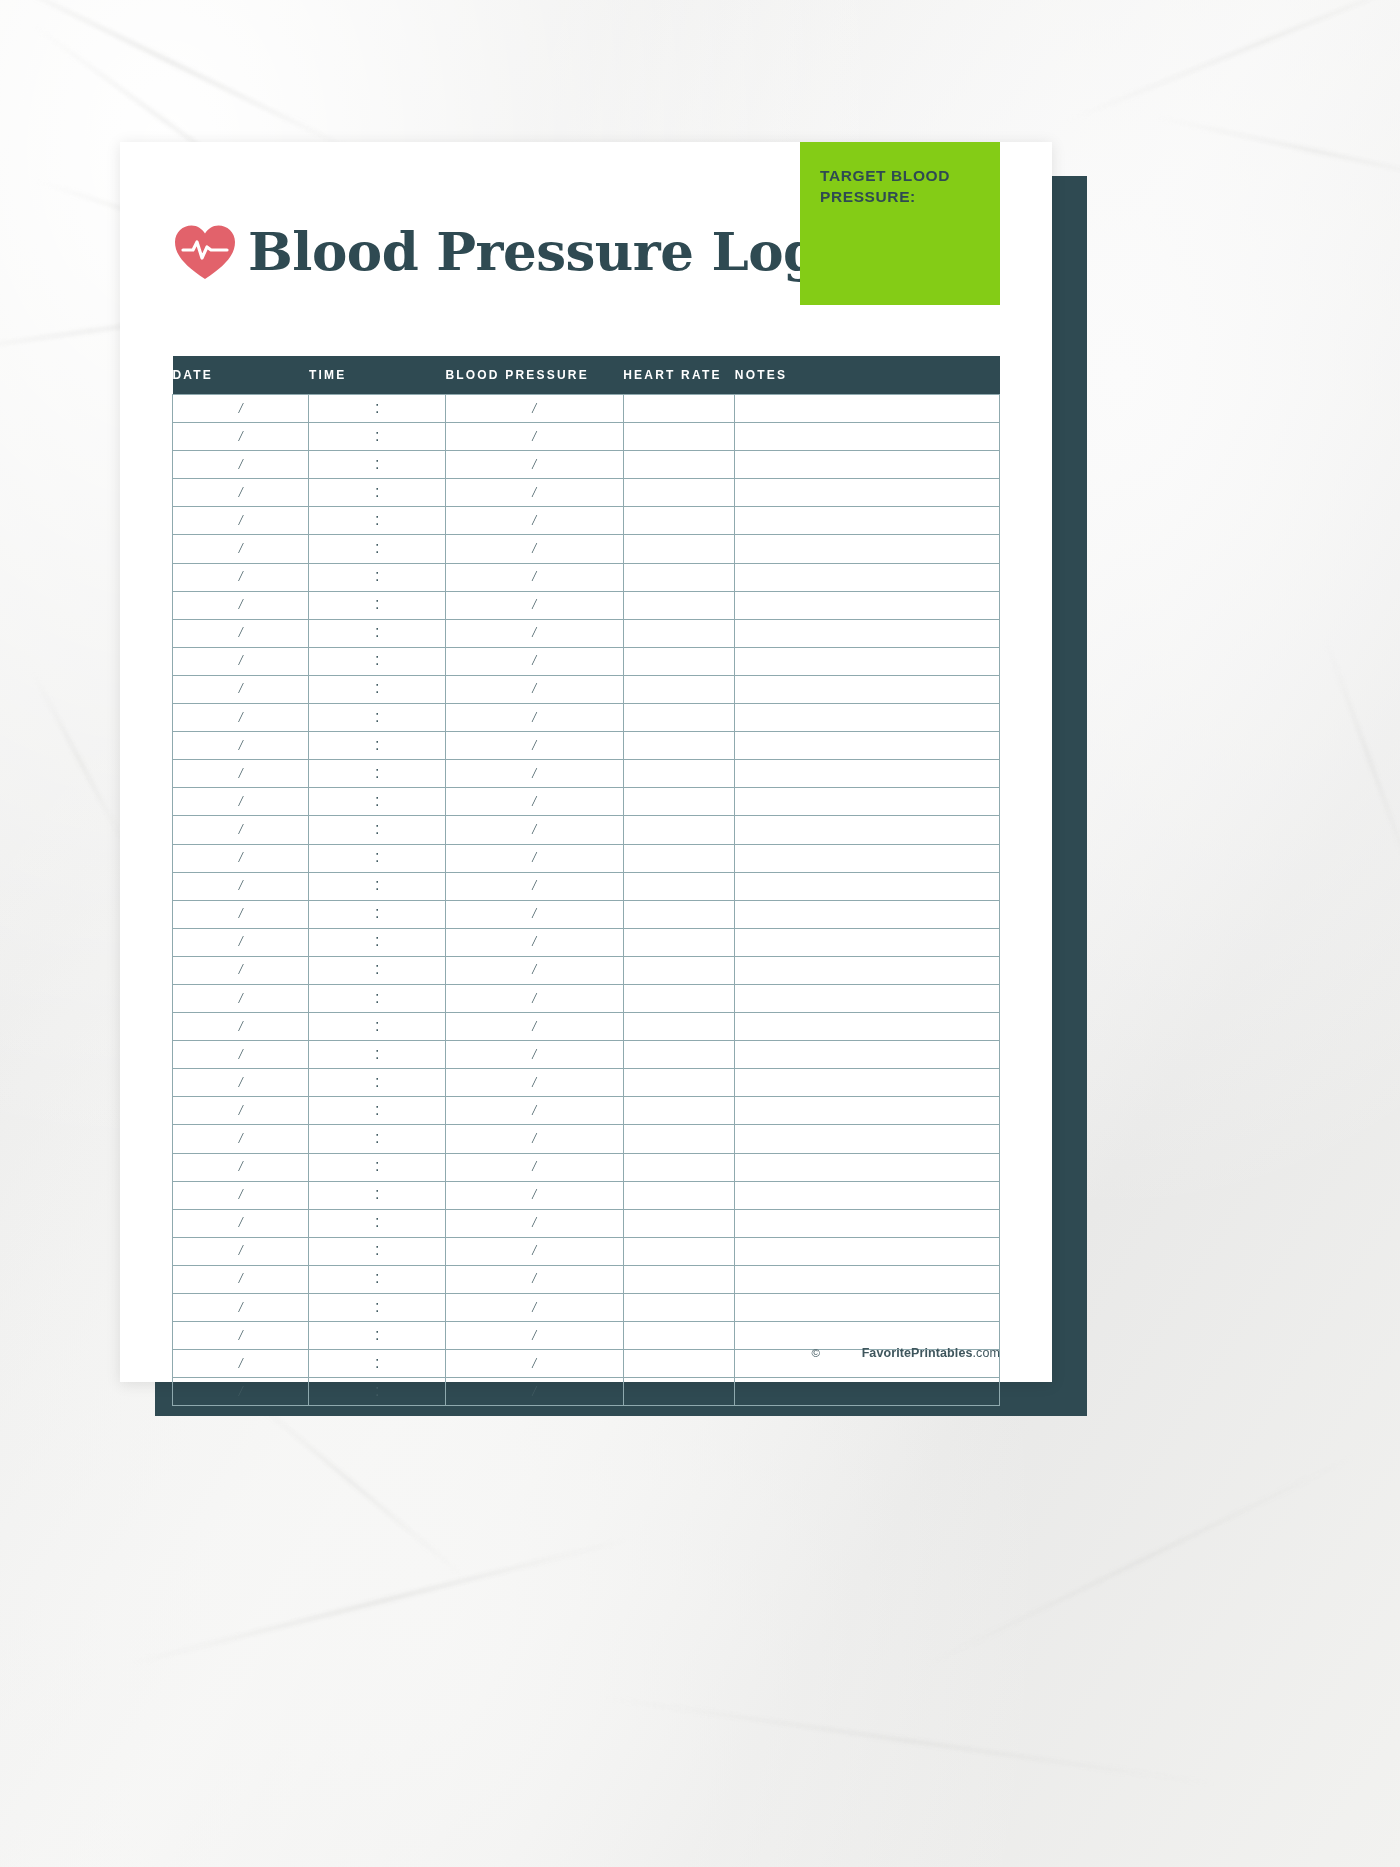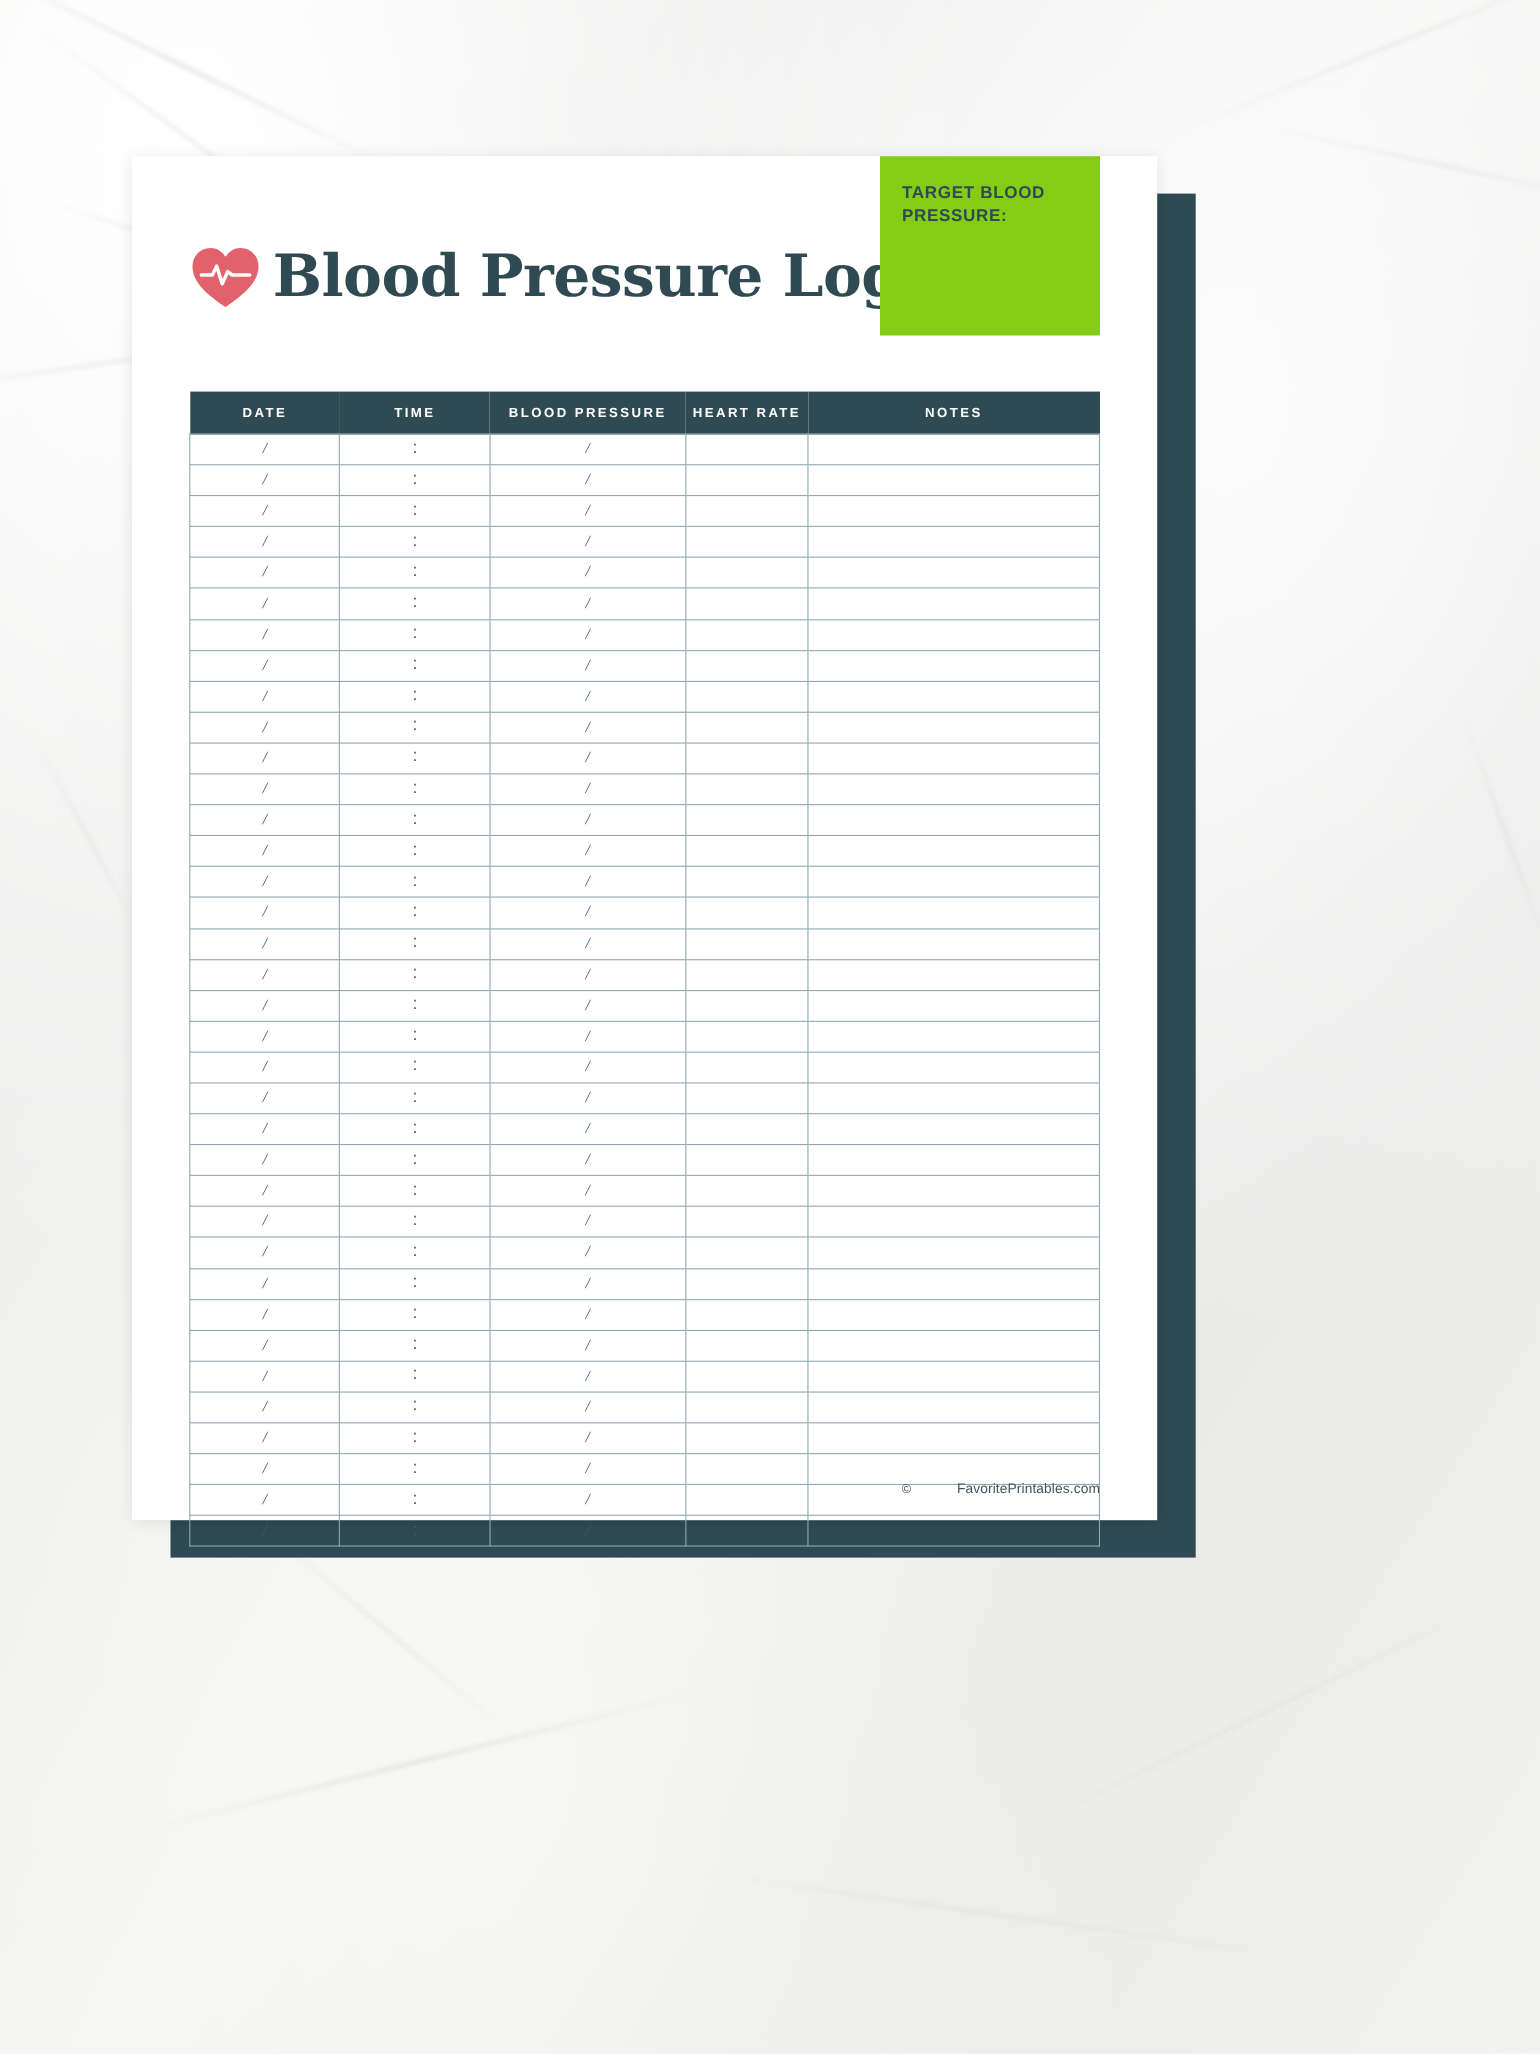--- a/index.html
+++ b/index.html
@@ -125,21 +125,21 @@
     table-layout: fixed;
   }
   .log-table thead th {
     background: #2f4a52;
     color: #ffffff;
     font-size: 12px;
     font-weight: 700;
     letter-spacing: 2.2px;
     text-transform: uppercase;
     padding: 12px 0 12px 0;
-    text-align: center;
+    text-align: left;
     border: none;
   }
   .log-table tbody td {
     border: 1px solid #8fa9ae;
     height: 27.1px;
     padding: 0;
     text-align: center;
     font-size: 13px;
     color: #4d6066;
     vertical-align: middle;
@@ -167,21 +167,21 @@
 
   .footer-credit {
     position: absolute;
     right: 0;
     bottom: -4px;
     font-size: 12.5px;
     color: #3f565d;
     letter-spacing: 0.1px;
   }
   .footer-credit .mark { font-size: 11.5px; }
-  .footer-credit .brand { font-weight: 400; padding-left: 38px; }
+  .footer-credit .brand { font-weight: 700; padding-left: 38px; }
 </style>
 </head>
 <body>
 
 <div class="marble-vein v1"></div>
 <div class="marble-vein v2"></div>
 <div class="marble-vein v3"></div>
 <div class="marble-vein v4"></div>
 <div class="marble-vein v5"></div>
 <div class="marble-vein v6"></div>

